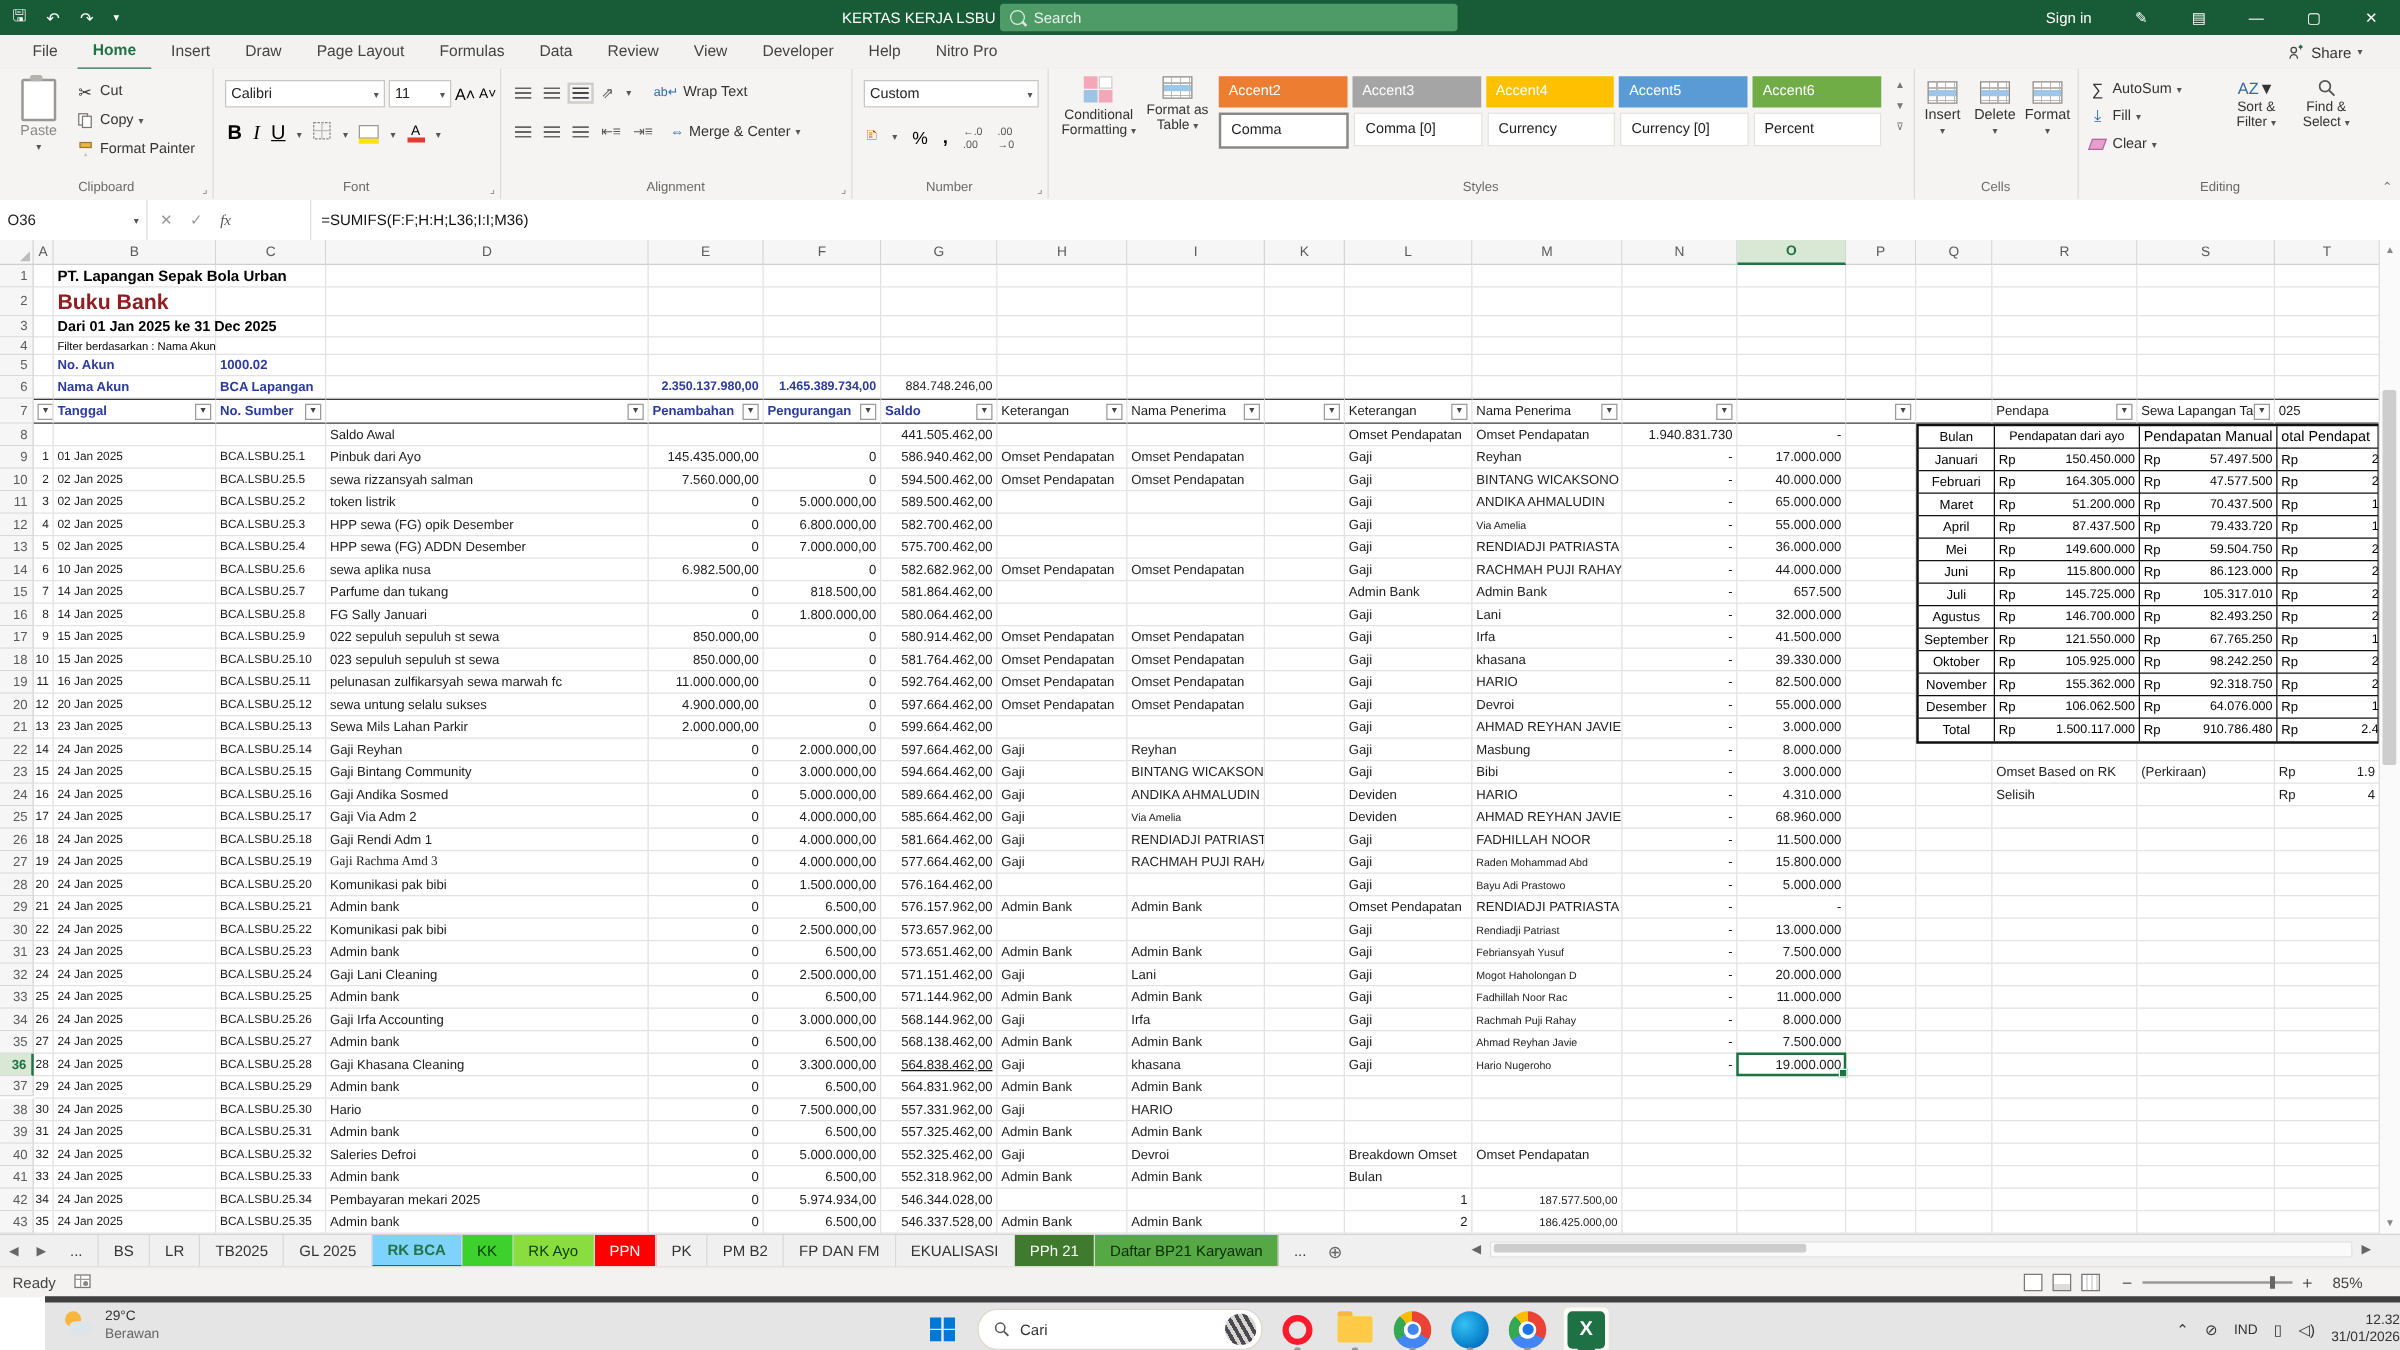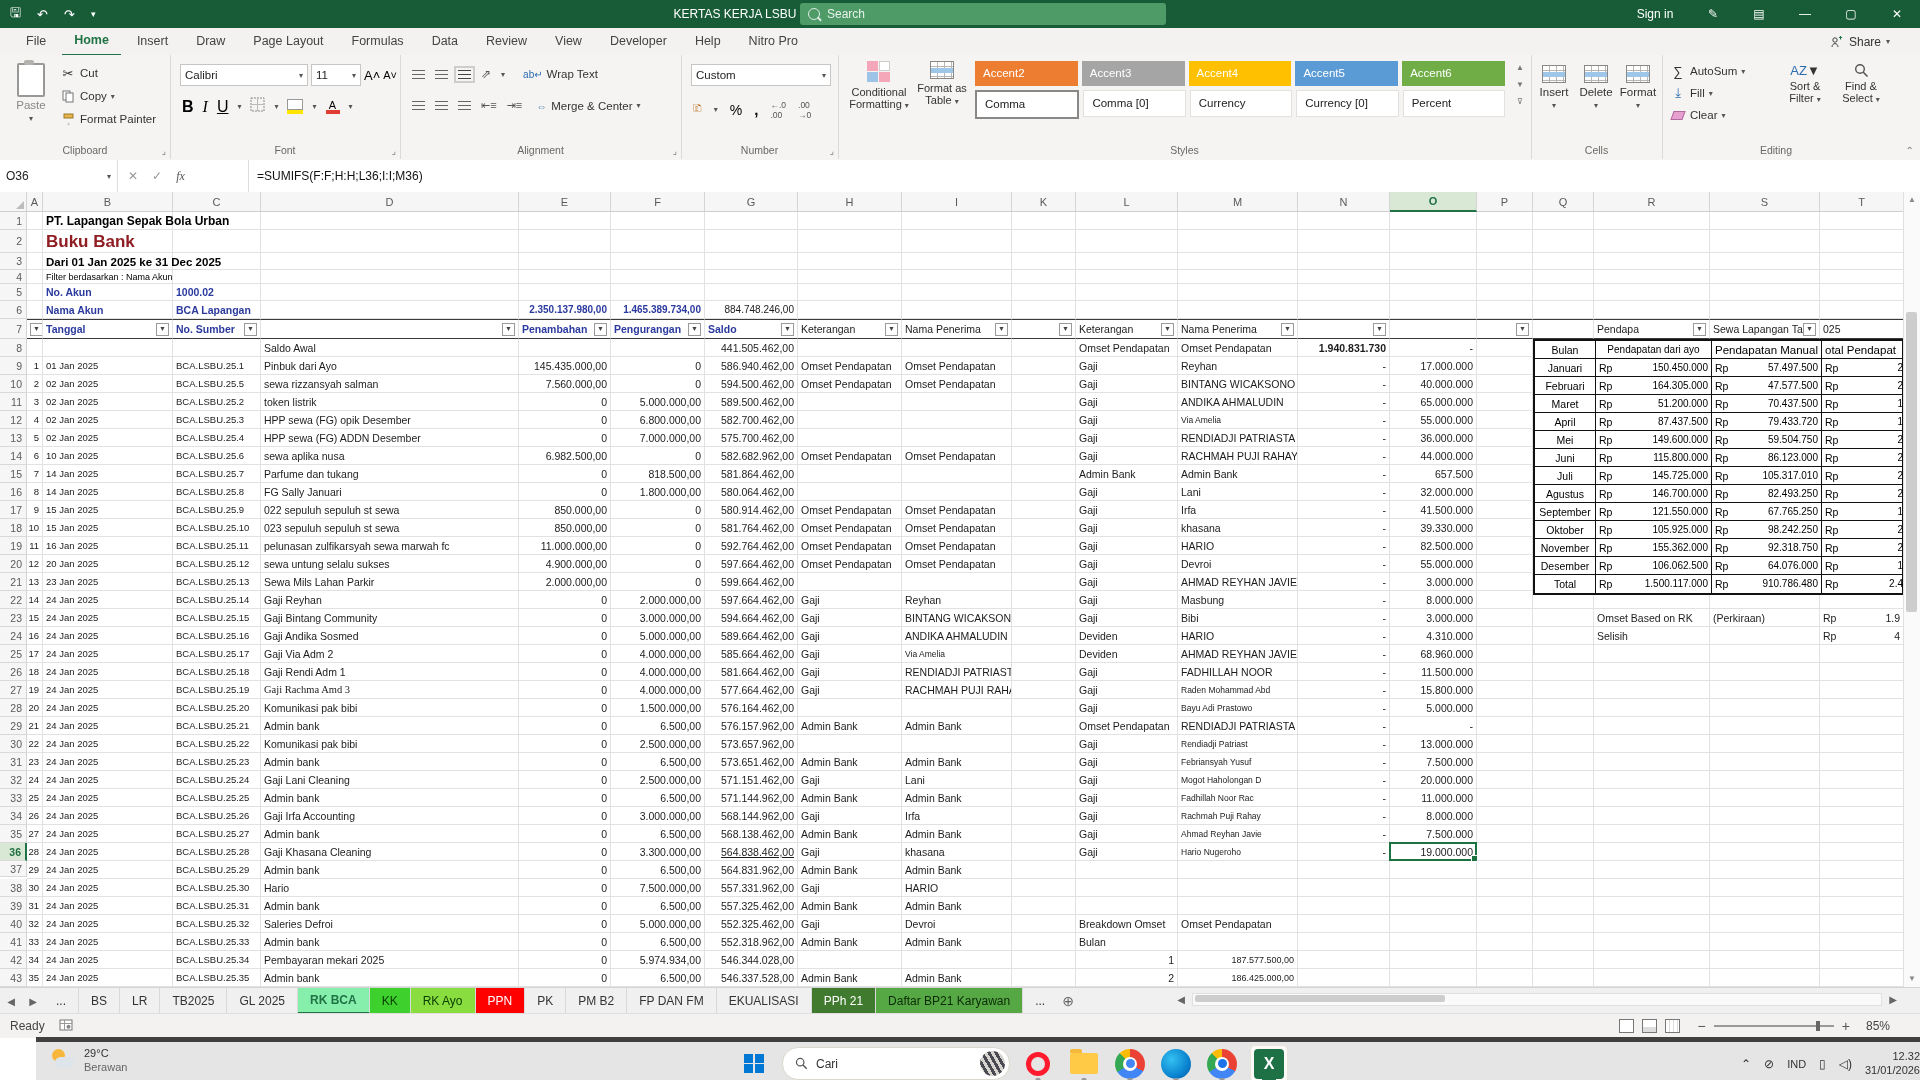--- a/index.html
+++ b/index.html
@@ -75,21 +75,21 @@
   .mrow:last-child .mc{border-bottom:none;}
   .rp{display:flex;justify-content:space-between;width:100%;}
   
   #vscroll{position:absolute;right:0;top:192px;width:16px;height:795px;background:#FAFAFA;border-left:1px solid #E0E0E0;}
   #vthumb{position:absolute;left:2px;width:11px;background:#CDCDCD;border-radius:2px;}
   .sarr{position:absolute;left:0;width:16px;height:16px;font-size:8px;color:#888;text-align:center;line-height:16px;}
   
   #tabbar{position:absolute;left:0;top:987px;width:1920px;height:26px;background:#F0F0F0;border-top:1px solid #D4D4D4;display:flex;align-items:stretch;font-size:12px;}
   .tnav{width:22px;display:flex;align-items:center;justify-content:center;color:#666;font-size:10px;cursor:pointer;}
   .stab{padding:0 12px;display:flex;align-items:center;border-right:1px solid #D9D9D9;color:#333;cursor:pointer;white-space:nowrap;font-size:12px;}
-  .stab.active{background:#86efac;color:#217346;font-weight:bold;border-bottom:2px solid #217346;}
+  .stab.active{background:#7dd3fc;color:#217346;font-weight:bold;border-bottom:2px solid #217346;}
   #hscroll{position:absolute;right:16px;top:990px;width:734px;height:18px;display:flex;align-items:center;}
   #htrack{flex:1;height:11px;background:#FAFAFA;border:1px solid #E0E0E0;position:relative;}
   #hthumb{position:absolute;left:2px;top:1px;height:7px;width:250px;background:#CDCDCD;border-radius:2px;}
   
   #statusbar{position:absolute;left:0;top:1013px;width:1920px;height:24px;background:#F3F2F1;border-top:1px solid #E1DFDD;font-size:12px;color:#444;}
   #zoomctl{position:absolute;right:30px;top:0;height:24px;display:flex;align-items:center;gap:8px;}
   #ztrack{width:120px;height:2px;background:#999;position:relative;}
   #zthumb{position:absolute;left:85%;top:-4px;width:4px;height:10px;background:#666;}
   .viewico{width:13px;height:12px;border:1px solid #777;background:#fff;display:inline-block;}
   
@@ -623,21 +623,21 @@
         <div class="c" style="width: 88px; height: 18px;"></div>
         <div class="c" style="width: 258px; height: 18px;">Saldo Awal</div>
         <div class="c" style="width: 92px; height: 18px;"></div>
         <div class="c" style="width: 94px; height: 18px;"></div>
         <div class="c rt" style="width: 93px; height: 18px;">441.505.462,00</div>
         <div class="c" style="width: 104px; height: 18px;"></div>
         <div class="c" style="width: 110px; height: 18px;"></div>
         <div class="c" style="width: 64px; height: 18px;"></div>
         <div class="c" style="width: 102px; height: 18px;">Omset Pendapatan</div>
         <div class="c" style="width: 120px; height: 18px;">Omset Pendapatan</div>
-        <div class="c rt" style="width: 92px; height: 18px; font-weight: bold;">1.940.831.730</div>
+        <div class="c rt" style="width: 92px; height: 18px;">1.940.831.730</div>
         <div class="c rt" style="width: 87px; height: 18px;">-</div>
         <div class="c" style="width: 56px; height: 18px;"></div>
         <div class="c" style="width: 61px; height: 18px;"></div>
         <div class="c" style="width: 116px; height: 18px;"></div>
         <div class="c" style="width: 110px; height: 18px;"></div>
         <div class="c" style="width: 84px; height: 18px;"></div>
       </div>
       <div class="grow" style="height: 18px;">
         <div class="c rowhdr" style="width: 27px; height: 18px;">9</div>
         <div class="c rt dt" style="width: 16px; height: 18px;">1</div>

